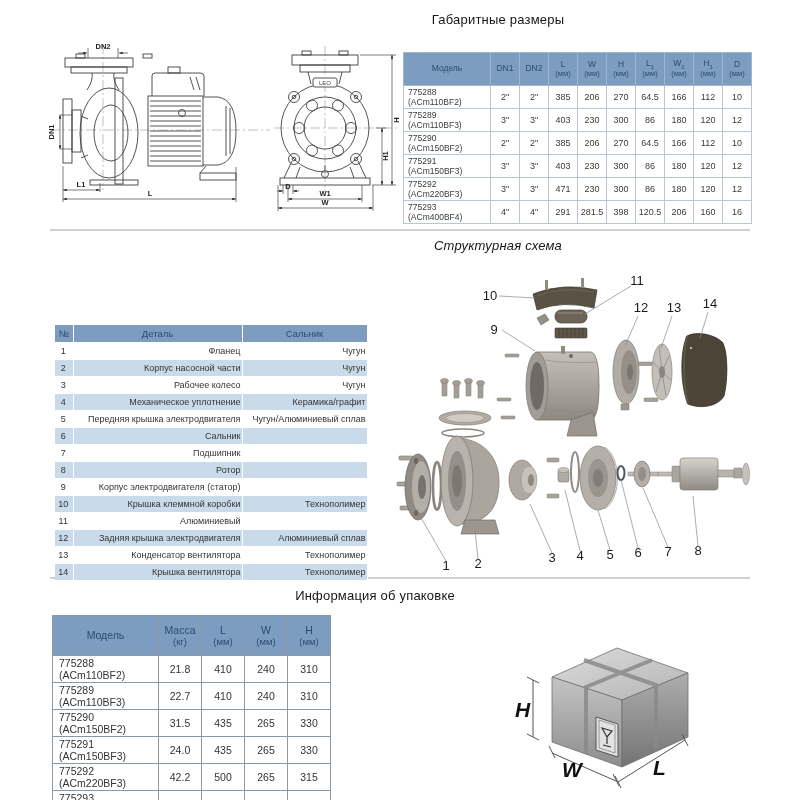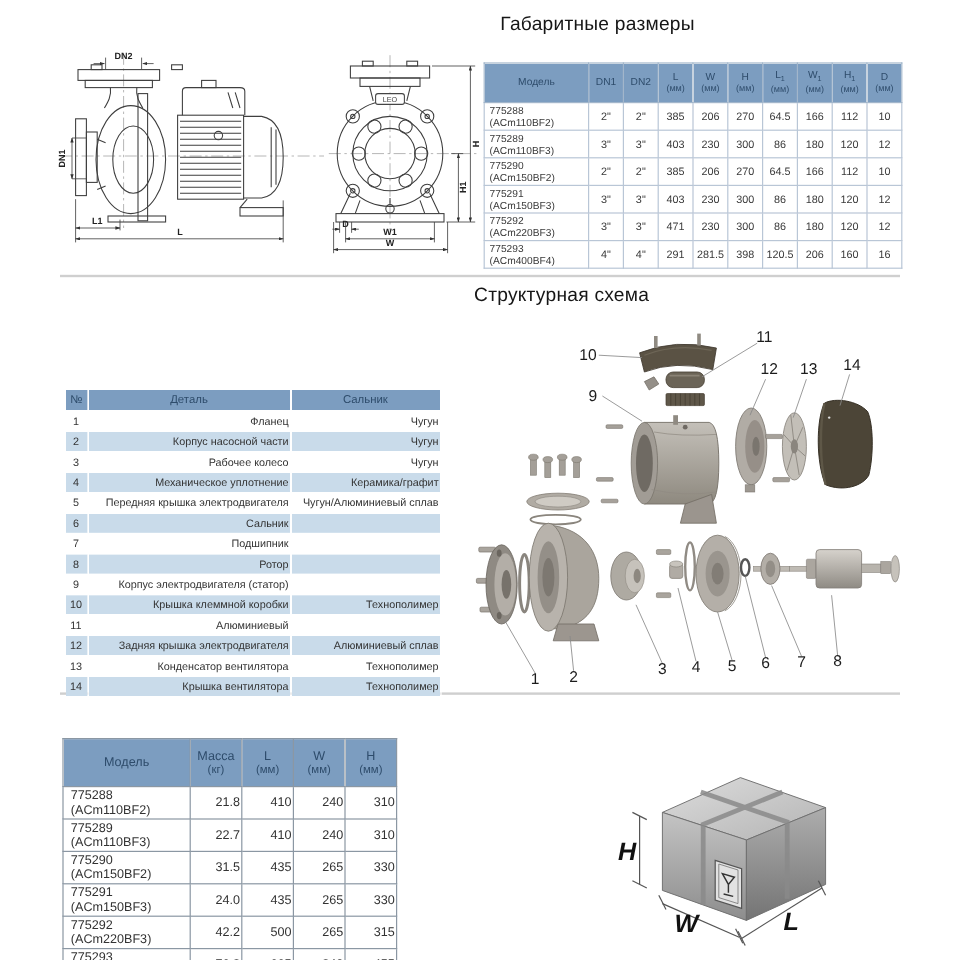--- a/index.html
+++ b/index.html
@@ -1,19 +1,19 @@
 <!DOCTYPE html>
 <html><head>
 <meta charset="utf-8">
 <style>
   html,body { margin:0; padding:0; background:#fff; }
   #page { position:relative; width:800px; height:800px; background:#ffffff;
           font-family:"Liberation Sans", sans-serif; overflow:hidden; }
 
-  .title { position:absolute; transform:translateX(-50%); font-size:16px;
+  .title { position:absolute; transform:translateX(-50%); font-size:13px;
            color:#161616; white-space:nowrap; letter-spacing:.2px; }
   .divider { position:absolute; left:50px; width:700px; height:2px; background:#cfcfcf; }
 
   table { border-collapse:collapse; position:absolute; table-layout:fixed; }
   th,td { overflow:hidden; vertical-align:middle; }
   th { font-weight:normal; }
 
   
   .dim { left:403px; top:52px; width:349px; }
   .dim th { background:#7c9dc0; color:#2e4c6b; height:30px; border:1px solid #a2b6cb;
@@ -29,43 +29,44 @@
               border-right:1px solid #fff; text-align:center; }
   .parts td { height:14px; font-size:9px; color:#333; border-right:1px solid #fff;
               border-top:1px solid #fff; padding-left:6px; text-align:right; }
   .parts td:first-child { text-align:center; padding-left:0; }
   .parts tbody tr:nth-child(even) { background:#c9dbea; }
 
   
   .pack { left:52px; top:615px; width:278px; }
   .pack th { background:#7c9dc0; color:#2e4c6b; height:37px; border:1px solid #8b97a3;
              font-size:10.5px; line-height:1.2; text-align:center; }
-  .pack td { height:22px; border:1px solid #8b97a3; text-align:right; font-size:10.5px; color:#333; }
+  .pack td { height:22px; border:1px solid #8b97a3; text-align:center; font-size:10.5px; color:#333; }
   .pack td:first-child { text-align:left; padding-left:6px; }
   .pack .unit { font-size:9.5px; }
 
   svg { position:absolute; }
   .dimtxt { font-size:7.5px; font-weight:bold; fill:#222; font-family:"Liberation Sans",sans-serif; }
   .callout { font-size:13px; fill:#1c1c1c; font-family:"Liberation Sans",sans-serif; }
   .boxlbl { font-size:21px; font-weight:bold; font-style:italic; fill:#111;
             font-family:"Liberation Sans",sans-serif; }
   .ln { stroke:#3f3f3f; stroke-width:.9; fill:none; }
   .cl { stroke:#999; stroke-width:.6; fill:none; stroke-dasharray:10 3 2 3; }
   .dml { stroke:#444; stroke-width:.7; fill:none; }
   .leader { stroke:#888; stroke-width:.7; fill:none; }
 </style>
 </head>
 <body>
 
 <div id="page">
 
   <div class="title" style="left:498px; top:12px;">Габаритные размеры</div>
   <div class="divider" style="top:229px;"></div>
-  <div class="title" style="left:468px; top:238px;">Структурная схема</div>
+  <div class="title" style="left:498px; top:238px;font-style:italic;">Структурная схема</div>
   <div class="divider" style="top:577px;"></div>
+  <div class="title" style="left:375px; top:588px;">Информация об упаковке</div>
 
   <svg viewBox="0 0 372 176" style="left:30px; top:40px; width:372px; height:176px;">
     <defs>
       <marker id="ae" viewBox="0 0 6 4" refX="5.5" refY="2" markerWidth="6" markerHeight="4" orient="auto-start-reverse">
           <path d="M0 0L6 2L0 4z" fill="#333"></path>
         </marker>
     </defs>
 
     <g>
       <path class="cl" d="M20 90 H240"></path>

